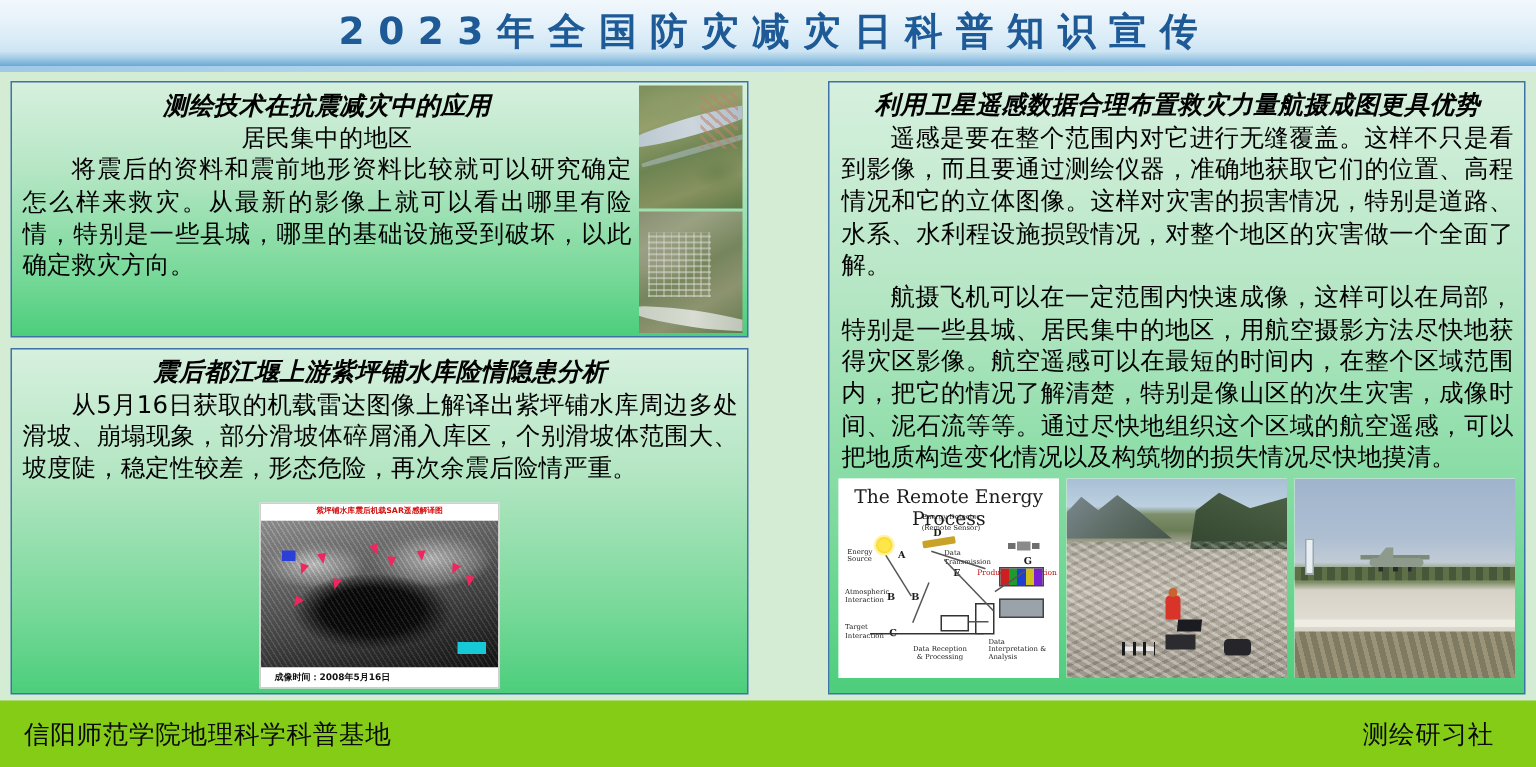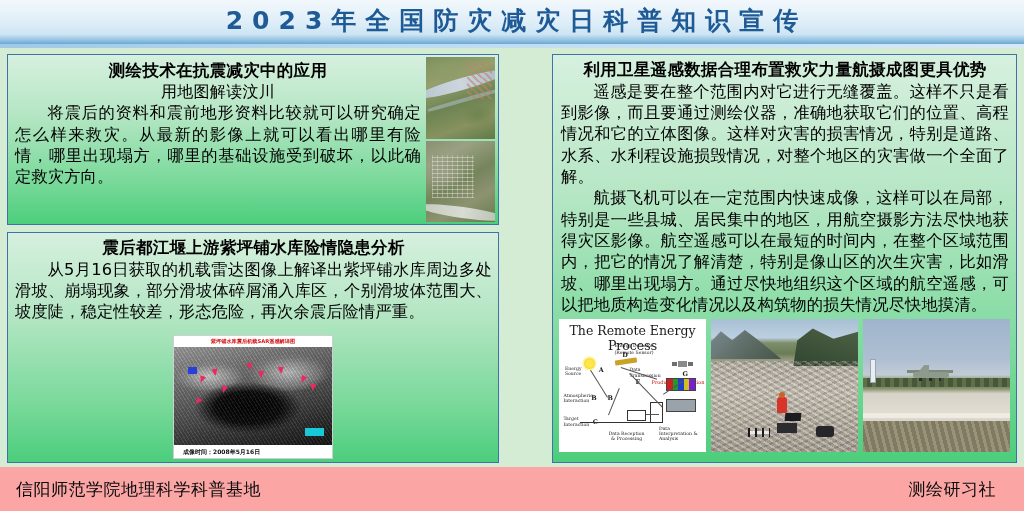--- a/index.html
+++ b/index.html
@@ -89,20 +89,21 @@
   .panel-b { flex: 1 1 auto; display: flex; flex-direction: column; min-height: 0; }
   .panel-r { flex: 1 1 auto; display: flex; flex-direction: column; min-height: 0; margin-left: 46px; }
 
   .head-line {
     font-size: 16.5px;
     font-weight: bold;
     color: #000;
     text-align: center;
     line-height: 1.25;
     letter-spacing: 0.3px;
+    font-style: italic;
   }
   .sub-line {
     font-size: 16px;
     color: #000;
     text-align: center;
     line-height: 1.3;
     letter-spacing: 0.3px;
   }
   .para {
     font-size: 16.3px;
@@ -174,21 +175,21 @@
     display: flex;
     gap: 5px;
     padding: 4px 6px 5px 6px;
     min-height: 0;
   }
   .fig-box { flex: 1 1 33.33%; overflow: hidden; position: relative; background:#fff; }
 
   
   .footer {
     flex: 0 0 44px;
-    background: #fca5a5;
+    background: #84cc16;
     display: flex;
     align-items: center;
     justify-content: space-between;
     padding: 0 14px 0 16px;
   }
   .footer-text {
     font-size: 17px;
     color: #0a0a0a;
     letter-spacing: 0.5px;
     font-weight: 500;
@@ -340,22 +341,22 @@
   </div>
   <div class="header-rule"></div>
 
   <div class="body-area">
 
     <div class="col-left">
 
       <div class="panel panel-a">
         <div class="pa-text">
           <div class="head-line">测绘技术在抗震减灾中的应用</div>
-          <div class="sub-line">用地图解读汶川</div>
-          <div class="para">将震后的资料和震前地形资料比较就可以研究确定怎么样来救灾。从最新的影像上就可以看出哪里有险情，哪里出现塌方，哪里的基础设施受到破坏，以此确定救灾方向。</div>
+          <div class="sub-line">居民集中的地区</div>
+          <div class="para">将震后的资料和震前地形资料比较就可以研究确定怎么样来救灾。从最新的影像上就可以看出哪里有险情，特别是一些县城，哪里的基础设施受到破坏，以此确定救灾方向。</div>
         </div>
         <div class="pa-imgs">
           <div class="pa-img">
             <span class="art aerial1"></span>
           </div>
           <div class="pa-img">
             <span class="art aerial2"></span>
           </div>
         </div>
       </div>
@@ -389,21 +390,21 @@
         </div>
       </div>
 
     </div>
 
     <div class="col-right">
       <div class="panel panel-r">
         <div class="pr-text">
           <div class="head-line">利用卫星遥感数据合理布置救灾力量航摄成图更具优势</div>
           <div class="para">遥感是要在整个范围内对它进行无缝覆盖。这样不只是看到影像，而且要通过测绘仪器，准确地获取它们的位置、高程情况和它的立体图像。这样对灾害的损害情况，特别是道路、水系、水利程设施损毁情况，对整个地区的灾害做一个全面了解。</div>
-          <div class="para">航摄飞机可以在一定范围内快速成像，这样可以在局部，特别是一些县城、居民集中的地区，用航空摄影方法尽快地获得灾区影像。航空遥感可以在最短的时间内，在整个区域范围内，把它的情况了解清楚，特别是像山区的次生灾害，比如滑坡、哪里出现塌方。通过尽快地组织这个区域的航空遥感，可以把地质构造变化情况以及构筑物的损失情况尽快地摸清。</div>
+          <div class="para">航摄飞机可以在一定范围内快速成像，这样可以在局部，特别是一些县城、居民集中的地区，用航空摄影方法尽快地获得灾区影像。航空遥感可以在最短的时间内，在整个区域范围内，把它的情况了解清楚，特别是像山区的次生灾害，成像时间、泥石流等等。通过尽快地组织这个区域的航空遥感，可以把地质构造变化情况以及构筑物的损失情况尽快地摸清。</div>
         </div>
 
         <div class="pr-figs">
 
           <div class="fig-box">
             <div class="rs-diagram">
               <div class="rs-title">The Remote Energy Process</div>
 
               <div class="rs-lbl" style="left:4%;top:35%;width:17%;">Energy Source</div>
               <div class="rs-lbl" style="left:34%;top:18%;width:34%;text-align:center;">Energy Detector</div>

